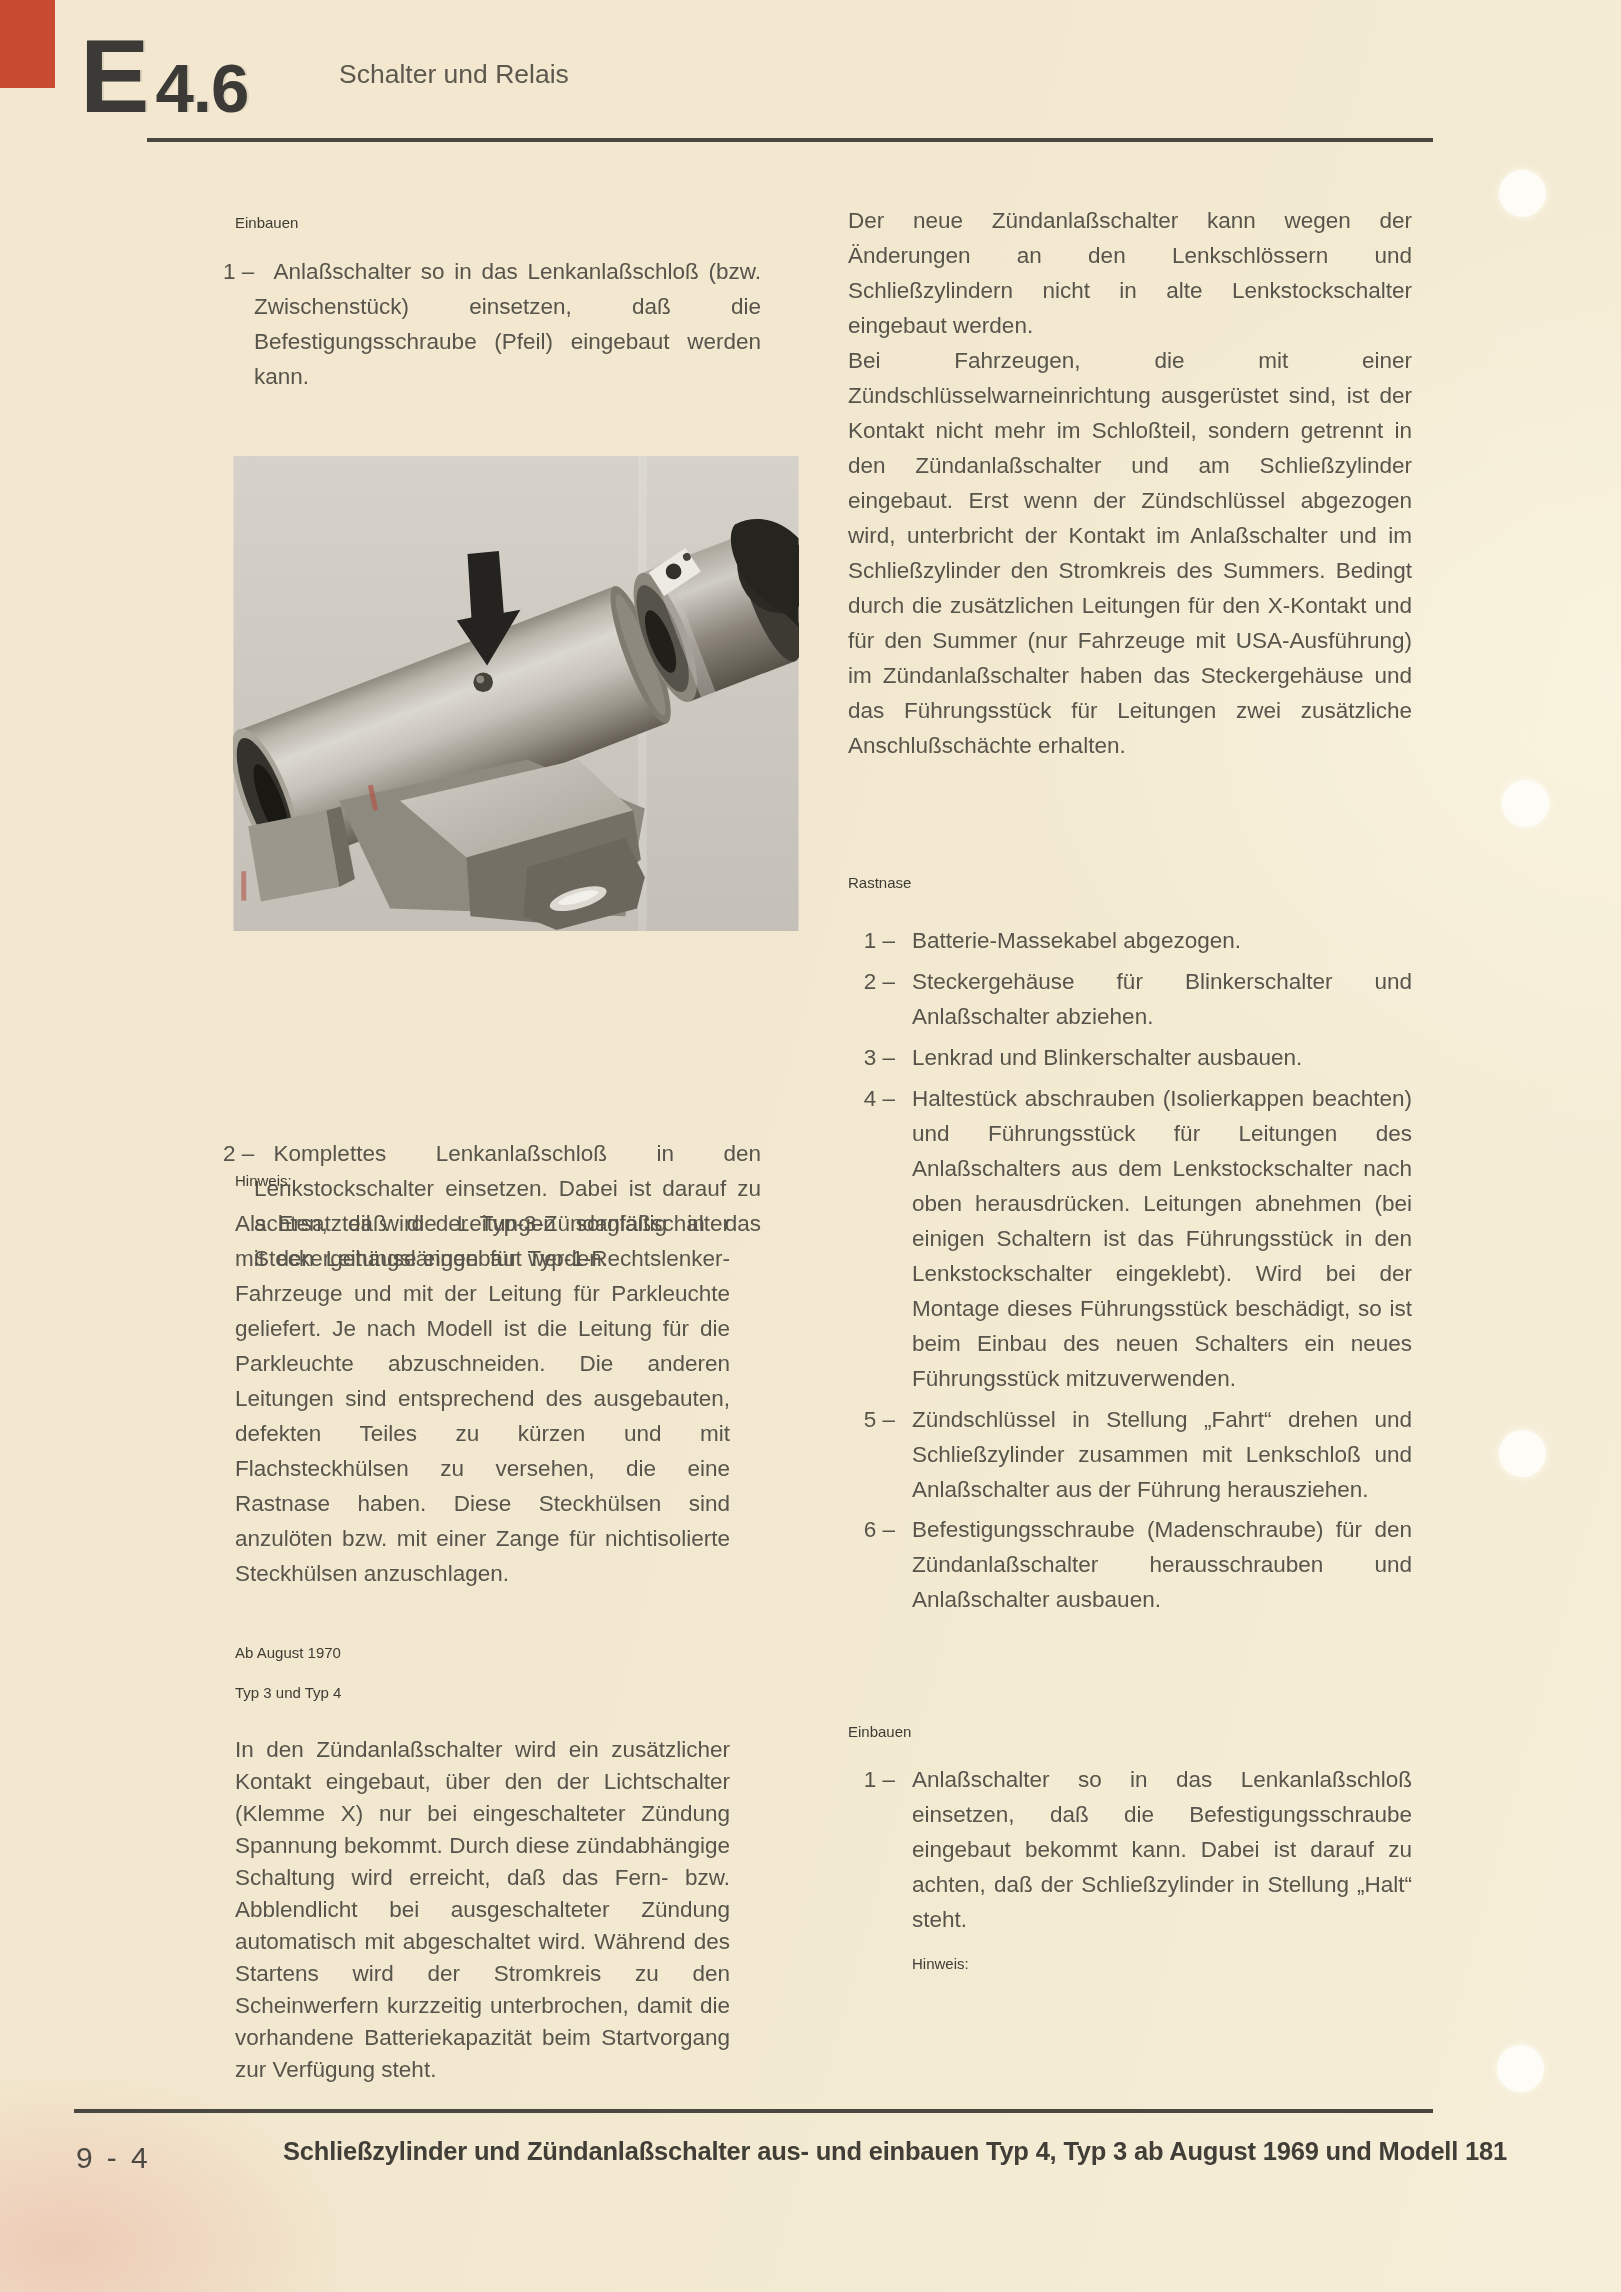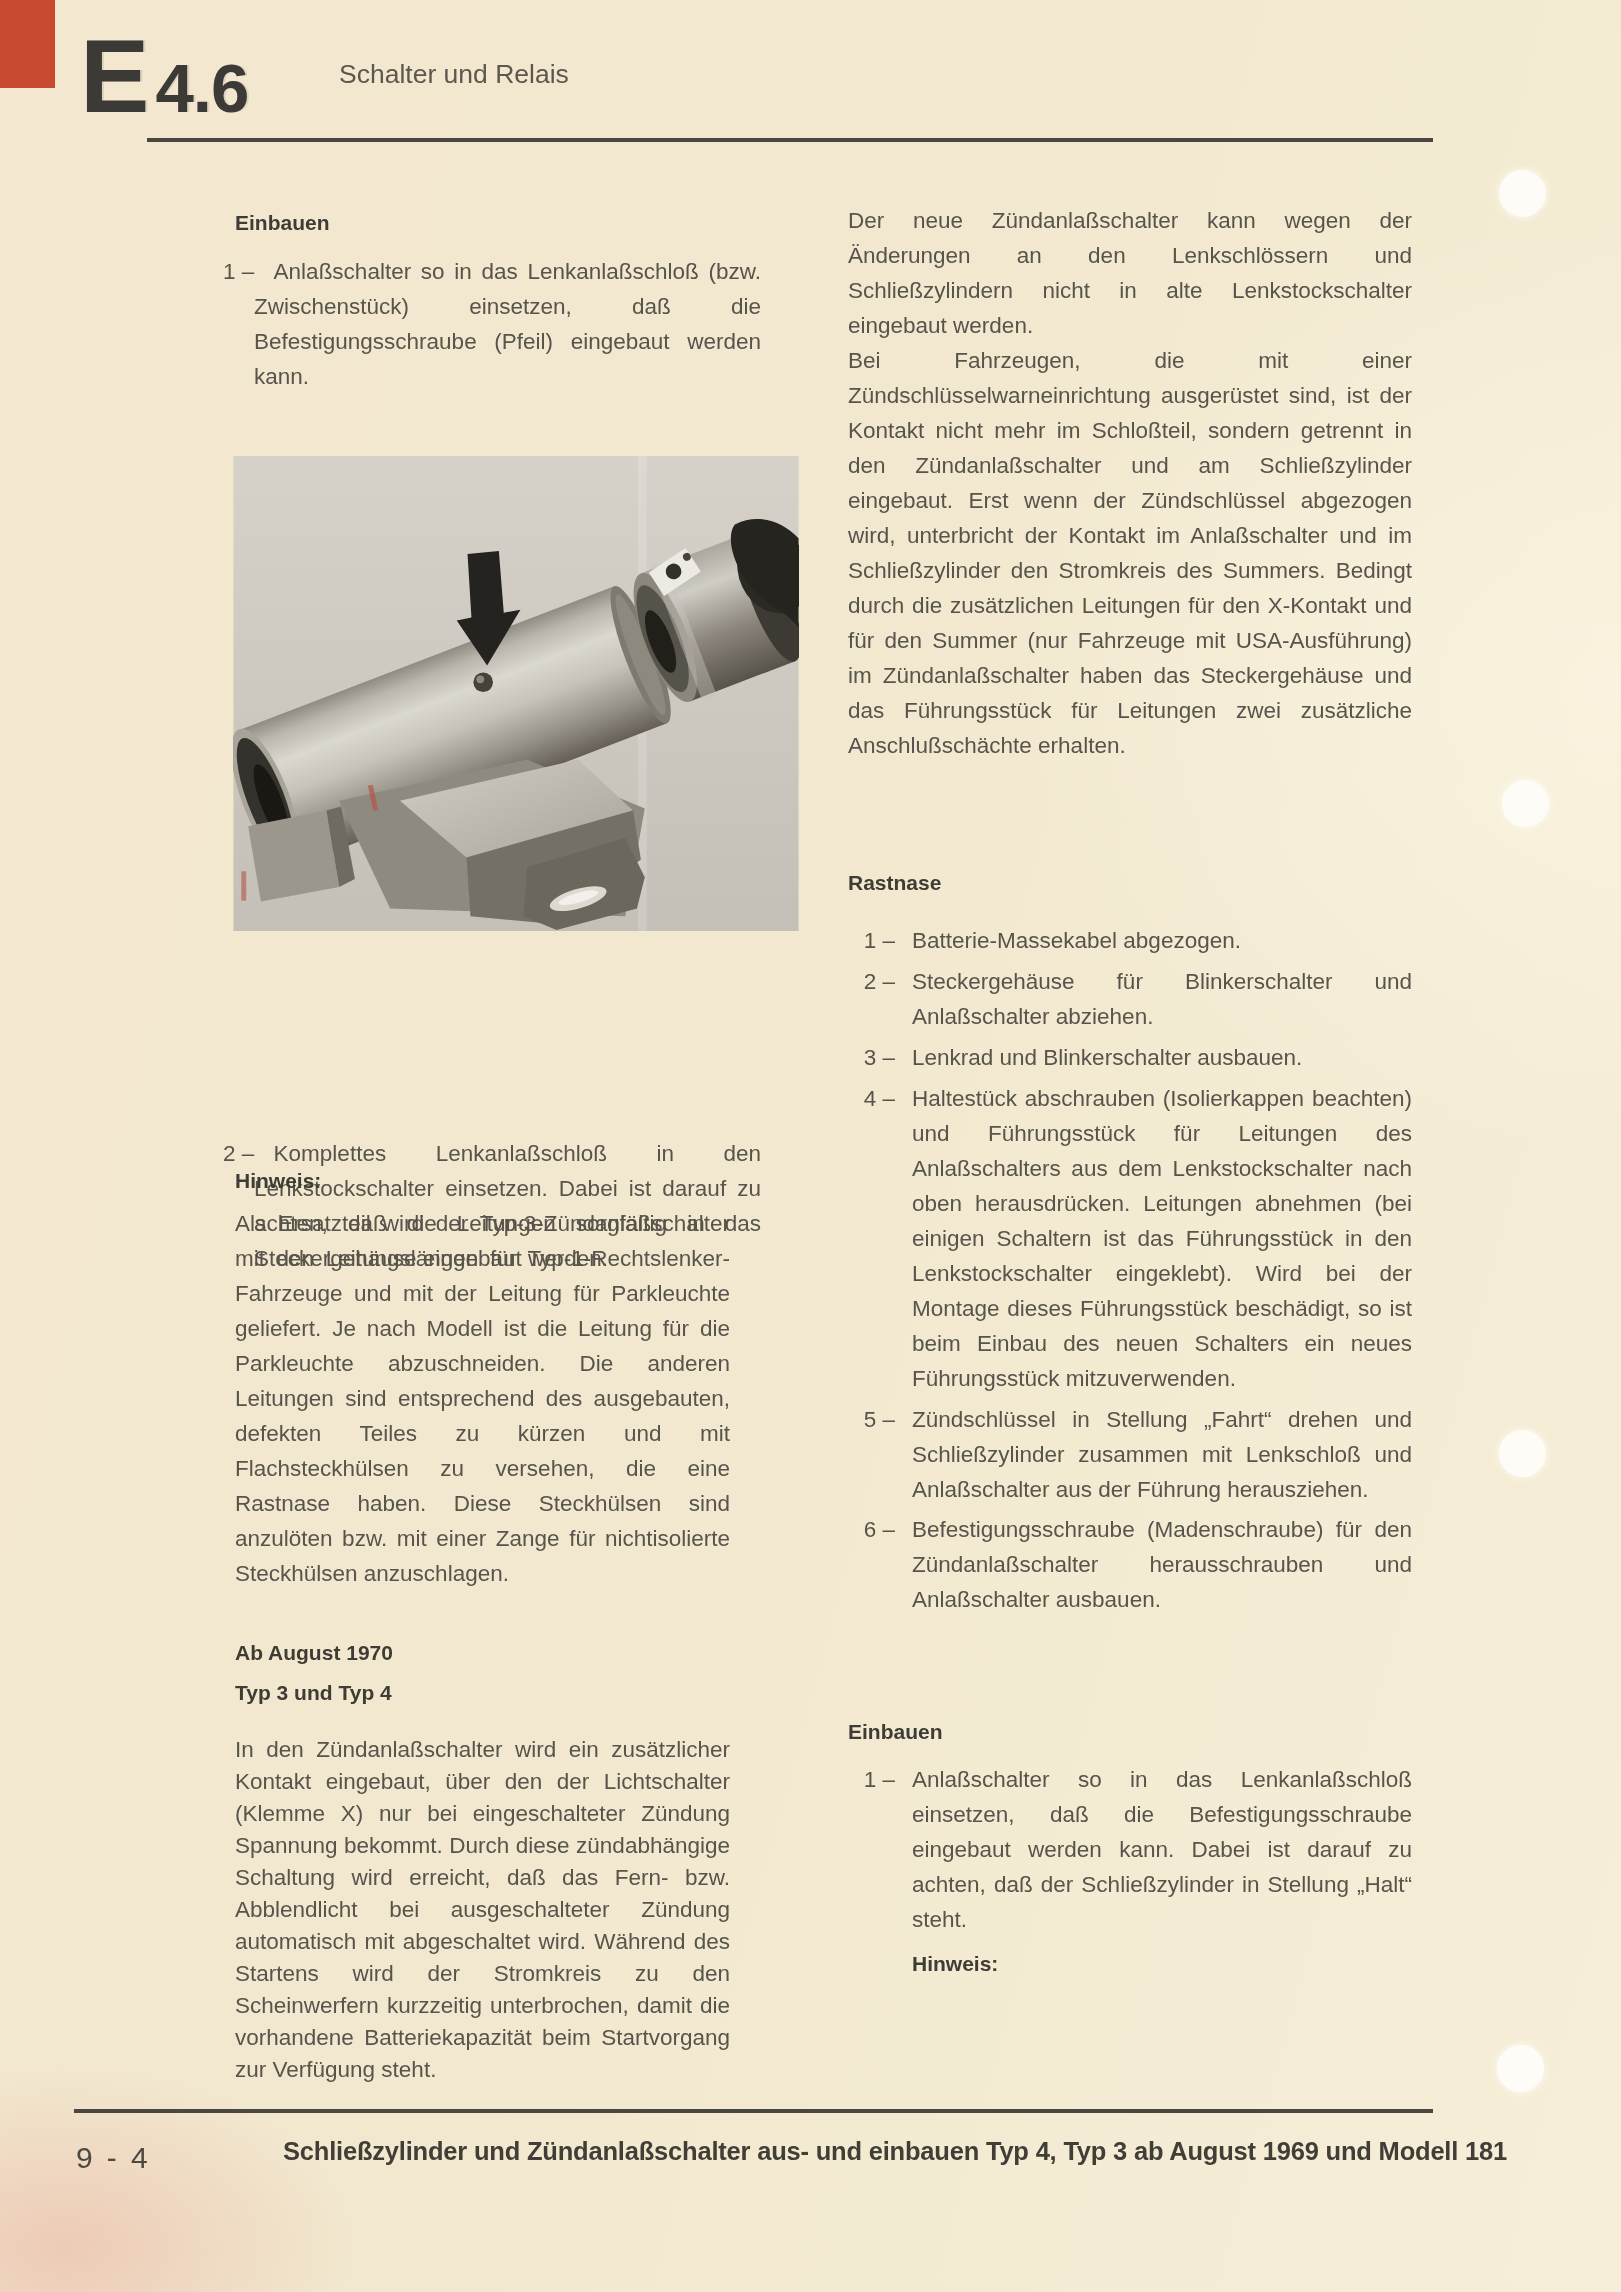--- a/index.html
+++ b/index.html
@@ -30,21 +30,21 @@
           color:#3b3a36;font-weight:bold;letter-spacing:-2px;
           text-shadow:2px 0 0 rgba(120,115,105,0.18);}
   .h-code .big{font-size:104px;line-height:1;}
   .h-code .small{font-size:69px;line-height:1;margin-left:8px;letter-spacing:-1px;}
   .h-title{position:absolute;left:339px;top:59px;font-size:26.5px;color:#5c584e;}
   .rule{position:absolute;height:3.9px;background:var(--rule);}
   .rule-top{left:147px;top:138px;width:1286px;}
   .rule-bottom{left:74px;top:2109px;width:1359px;}
 
   .tb{position:absolute;font-size:22.5px;line-height:35px;text-align:justify;hyphens:auto;}
-  .hd{position:absolute;font-size:21px;line-height:29px;font-weight:bold;color:var(--ink-head);}
+  .hd{position:absolute;font-size:15px;line-height:29px;font-weight:normal;color:var(--ink-head);}
 
   
   .li-l{position:relative;padding-left:31px;}
   .li-l .num{position:absolute;left:0;top:0;width:51px;}
   .li-l .txt{display:block;text-indent:19.6px;}
 
   
   .li-r{position:relative;padding-left:64px;margin-bottom:5.9px;text-align:justify;}
   .li-r .num{position:absolute;left:15.7px;top:0;width:48px;text-indent:0;}
 
@@ -188,21 +188,21 @@
     </div>
     <div class="li-r">
       <span class="num">6 –</span><span>Befestigungsschraube (Madenschraube) für den Zündanlaßschalter herausschrauben und Anlaßschalter ausbauen.</span>
     </div>
   </div>
 
   <div class="hd" style="left:848px;top:1717px;">Einbauen</div>
 
   <div class="tb" style="left:848px;top:1762px;width:564px;">
     <div class="li-r">
-      <span class="num">1 –</span><span>Anlaßschalter so in das Lenkanlaßschloß einsetzen, daß die Befestigungsschraube eingebaut werden kann. Dabei ist darauf zu achten, daß der Schließzylinder in Stellung „Halt“ steht.</span>
+      <span class="num">1 –</span><span>Anlaßschalter so in das Lenkanlaßschloß einsetzen, daß die Befestigungsschraube eingebaut bekommt kann. Dabei ist darauf zu achten, daß der Schließzylinder in Stellung „Halt“ steht.</span>
     </div>
   </div>
 
   <div class="hd" style="left:912px;top:1949px;">Hinweis:</div>
 
   <div class="rule rule-bottom"></div>
   <div class="f-page">9 - 4</div>
   <div class="f-title">Schließzylinder und Zündanlaßschalter aus- und einbauen Typ 4, Typ 3 ab August 1969 und Modell 181</div>
 
   <div class="hole" style="left:1499px;top:170px;"></div>

